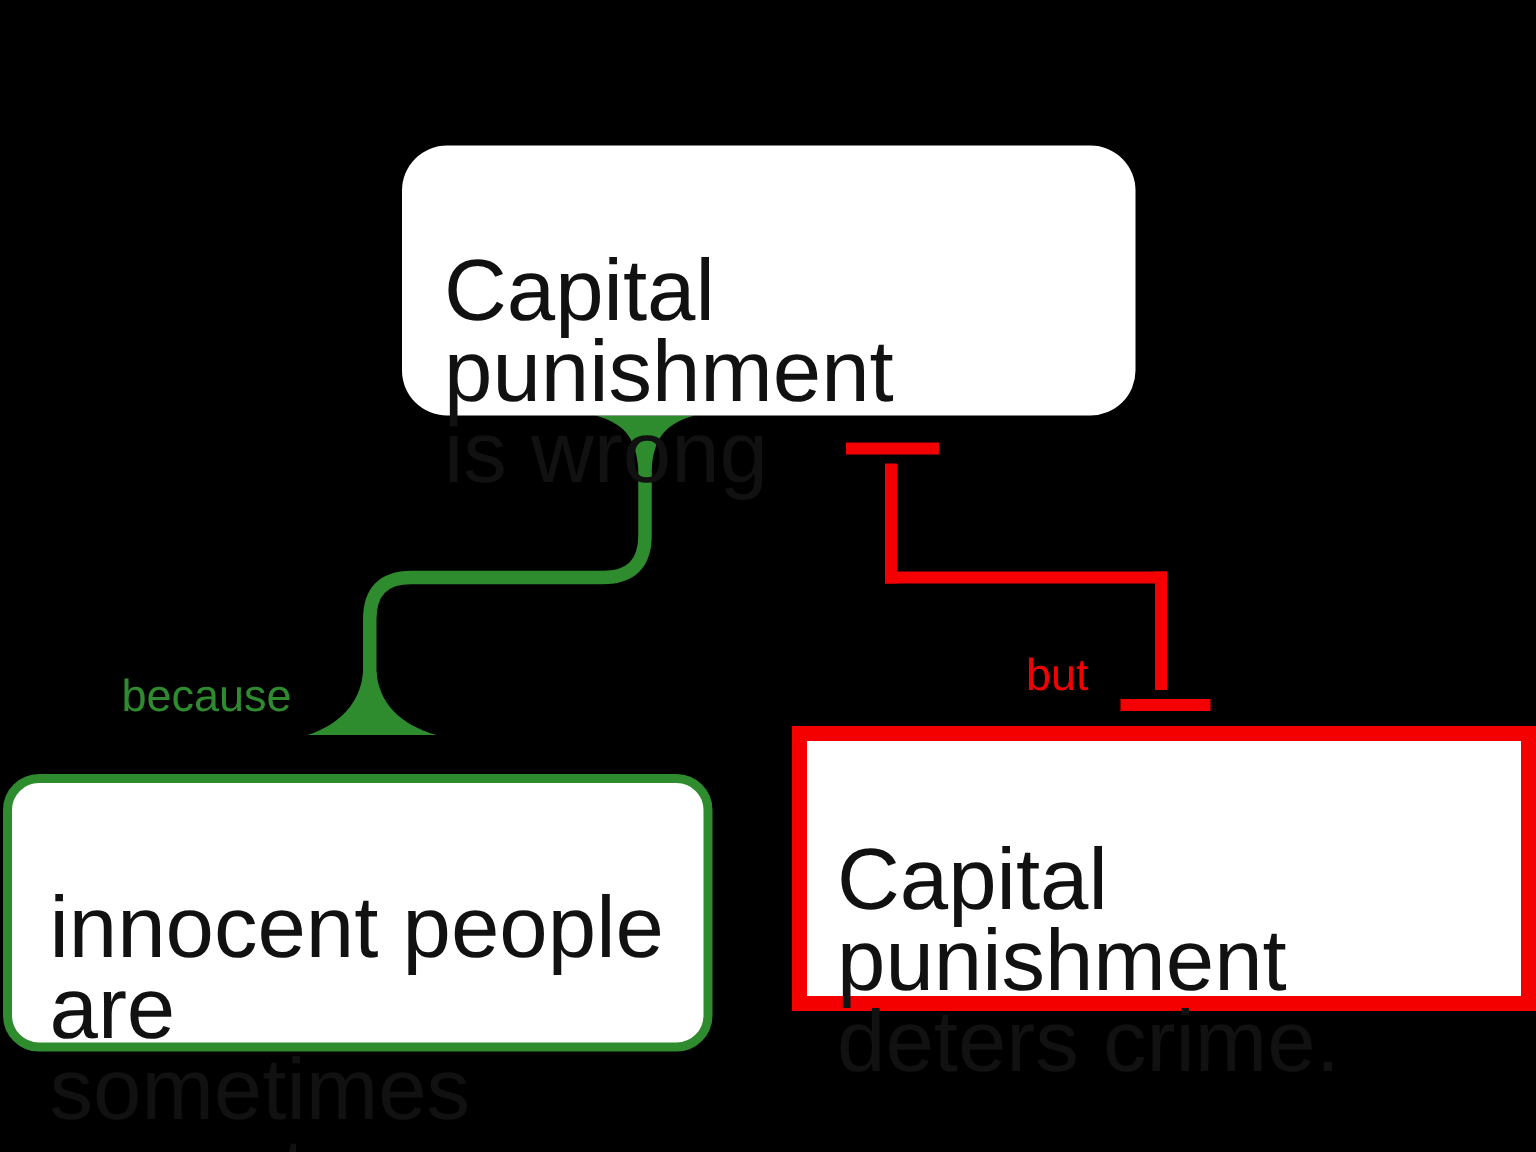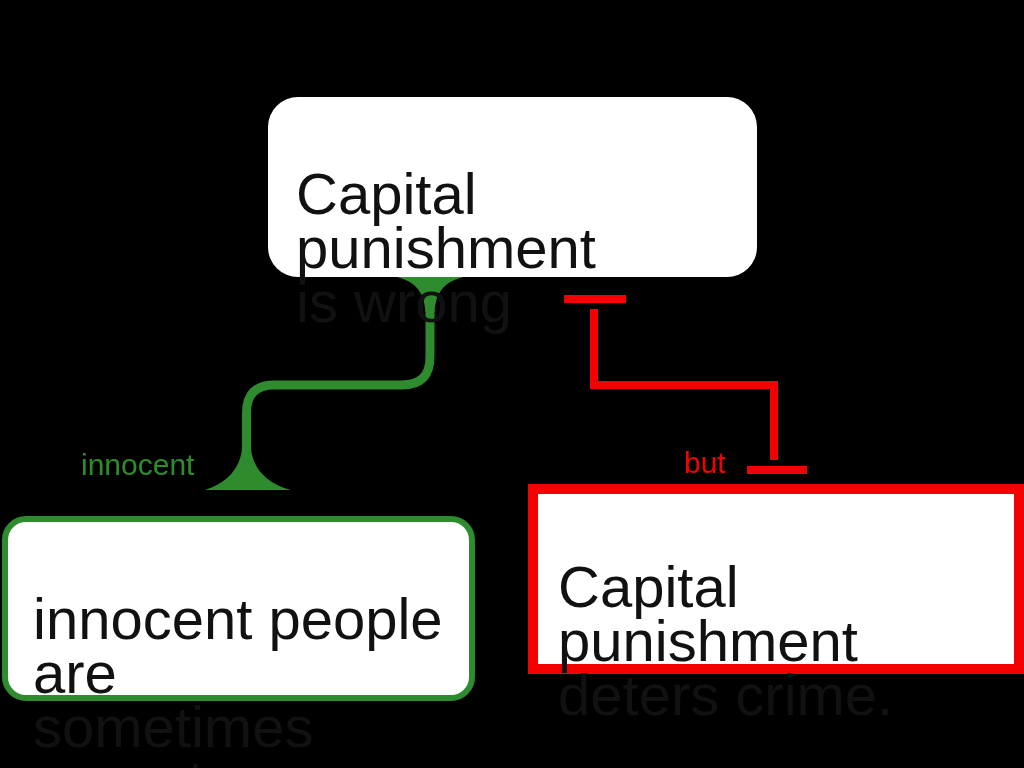--- a/index.html
+++ b/index.html
@@ -54,21 +54,21 @@
   .edge-label {
     position: absolute;
     font-size: 30px;
     line-height: 30px;
   }
   .label-because {
     left: 81px; top: 450px;
     color: var(--support);
   }
   .label-but {
-    left: 684px; top: 448px;
+    left: 684px; top: 436px;
     color: var(--attack);
   }
 </style>
 </head>
 <body>
 
 <div class="canvas">
 
   <svg class="connector-layer" viewBox="0 0 1024 768" width="1024" height="768">
 
@@ -85,21 +85,21 @@
       <rect style="fill:var(--attack)" x="770" y="381" width="8" height="79"></rect>
       <rect style="fill:var(--attack)" x="747" y="466" width="60" height="8"></rect>
     </g>
   </svg>
 
   <div class="node node-claim">
     <span>Capital punishment
 is wrong</span>
   </div>
 
-  <div class="edge-label label-because">innocent</div>
+  <div class="edge-label label-because">because</div>
 
   <div class="node node-reason">
     <span>innocent people are
 sometimes execute</span>
   </div>
 
   <div class="edge-label label-but">but</div>
 
   <div class="node node-objection">
     <span>Capital punishment

